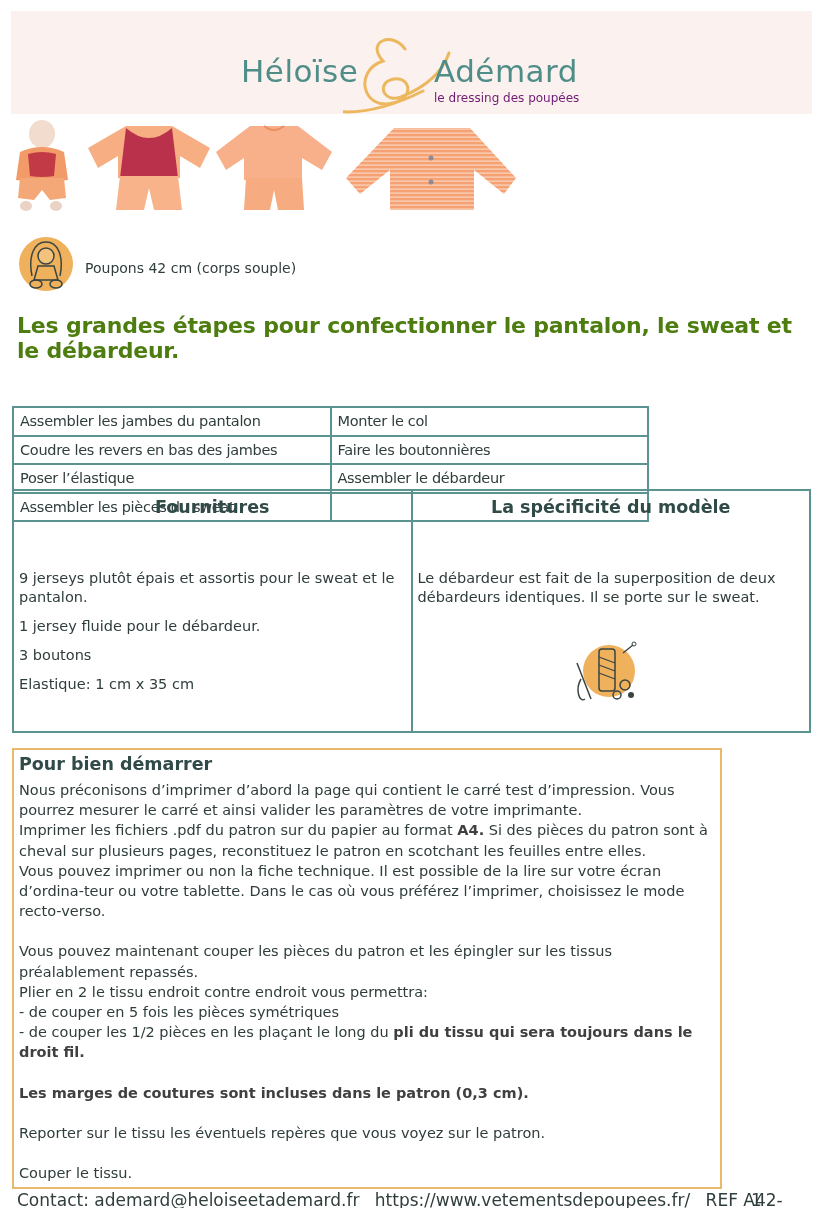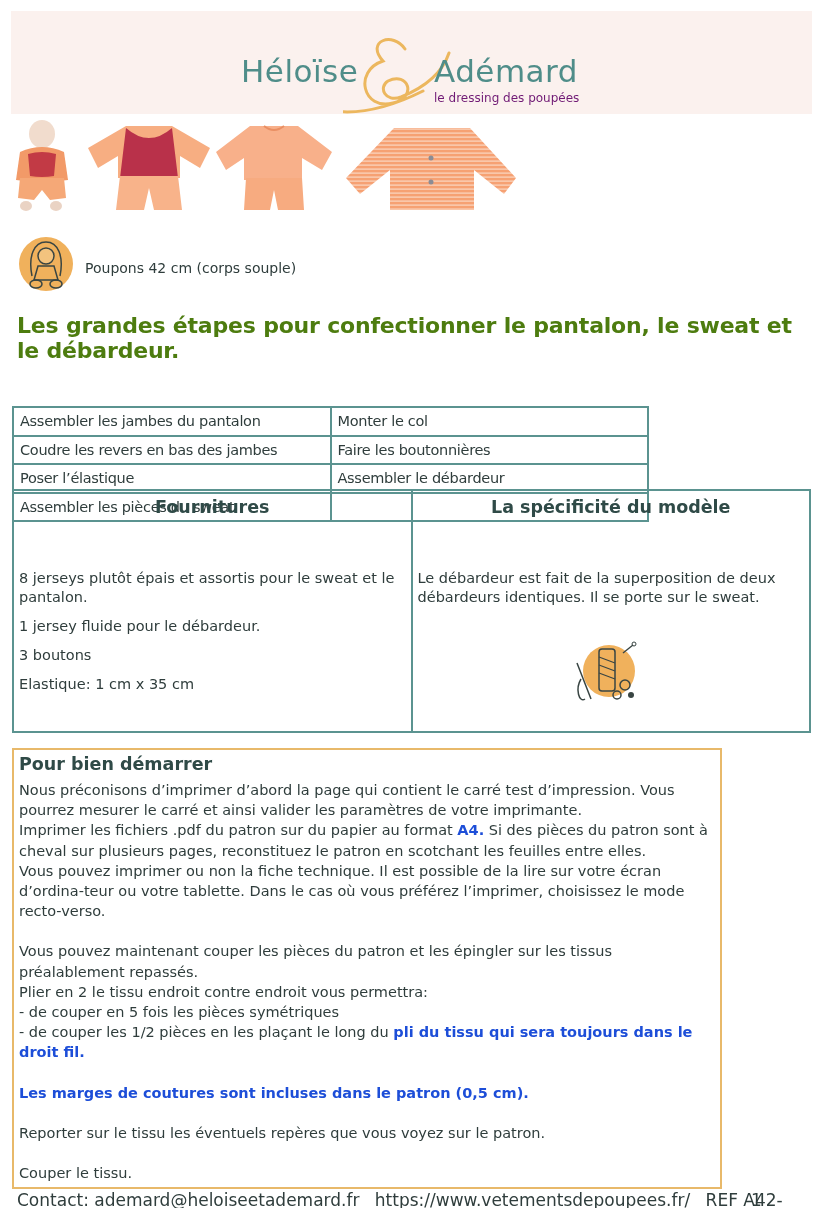--- a/index.html
+++ b/index.html
@@ -24,21 +24,21 @@
   .box-title { text-align: center; font-size: 17.5px; font-weight: bold; color: #2f4a47; margin-top: 6px; font-weight: 600; }
   .box-body { padding: 0 5px; font-size: 14.5px; line-height: 19px; color: #2f3d3c; }
   .fourn-list { margin-top: 52px; }
   .fourn-list p { margin-bottom: 10px; }
   .spec-body { margin-top: 52px; }
   .spec-icon { position: absolute; left: 158px; top: 148px; width: 72px; height: 66px; }
   .start { position: absolute; left: 12px; top: 748px; width: 710px; height: 441px; border: 2px solid #e8b96a; padding: 4px 5px; }
   .start-title { font-size: 17.5px; font-weight: bold; color: #2f4a47; margin-bottom: 6px; }
   .start p { font-size: 14.5px; line-height: 20.2px; color: #2f3d3c; }
   .start .gap { height: 20px; }
-  .start b { color: #1d4ed8; }
+  .start b { color: #404040; }
   .footer { position: absolute; left: 17px; top: 1190px; font-size: 17px; color: #2f3d3c; width: 780px; }
   .footer span { margin-right: 10px; }
   .footer .page { position: absolute; left: 734px; top: 0; }
 </style>
 </head>
 <body>
 
 <div class="header">
   <span class="logo-name logo-left">Héloïse</span>
   <svg class="logo-amp" viewBox="0 0 110 90">
@@ -113,21 +113,21 @@
     <td>Assembler les pièces du sweat</td>
     <td></td>
   </tr>
 </tbody>
   </table>
 
 <div class="boxes">
   <div class="box">
     <div class="box-title">Fournitures</div>
     <div class="box-body fourn-list">
-      <p>8 jerseys plutôt épais et assortis pour le sweat et le pantalon.</p>
+      <p>9 jerseys plutôt épais et assortis pour le sweat et le pantalon.</p>
       <p>1 jersey fluide pour le débardeur.</p>
       <p>3 boutons</p>
       <p>Elastique: 1 cm x 35 cm</p>
     </div>
   </div>
   <div class="box">
     <div class="box-title">La spécificité du modèle</div>
     <div class="box-body spec-body">Le débardeur est fait de la superposition de deux débardeurs identiques. Il se porte sur le sweat.</div>
     <svg class="spec-icon" viewBox="0 0 72 66">
       <circle cx="38" cy="32" r="26" fill="#f0b15c"></circle>
@@ -147,21 +147,21 @@
   <div class="start-title">Pour bien démarrer</div>
   <p>Nous préconisons d’imprimer d’abord la page qui contient le carré test d’impression. Vous pourrez mesurer le carré et ainsi valider les paramètres de votre imprimante.</p>
   <p><span>Imprimer les fichiers .pdf du patron sur du papier au format </span><b>A4.</b><span> Si des pièces du patron sont à cheval sur plusieurs pages, reconstituez le patron en scotchant les feuilles entre elles.</span></p>
   <p>Vous pouvez imprimer ou non la fiche technique. Il est possible de la lire sur votre écran d’ordina-teur ou votre tablette. Dans le cas où vous préférez l’imprimer, choisissez le mode recto-verso.</p>
   <div class="gap"></div>
   <p>Vous pouvez maintenant couper les pièces du patron et les épingler sur les tissus préalablement repassés.</p>
   <p>Plier en 2 le tissu endroit contre endroit vous permettra:</p>
   <p>- de couper en 5 fois les pièces symétriques</p>
   <p><span>- de couper les 1/2 pièces en les plaçant le long du </span><b>pli du tissu qui sera toujours dans le droit fil.</b></p>
   <div class="gap"></div>
-  <p><b>Les marges de coutures sont incluses dans le patron (0,5 cm).</b></p>
+  <p><b>Les marges de coutures sont incluses dans le patron (0,3 cm).</b></p>
   <div class="gap"></div>
   <p>Reporter sur le tissu les éventuels repères que vous voyez sur le patron.</p>
   <div class="gap"></div>
   <p>Couper le tissu.</p>
 </div>
 
 <div class="footer">
   <span>Contact: ademard@heloiseetademard.fr</span>
   <span>https://www.vetementsdepoupees.fr/</span>
   <span>REF A42-ORANGE</span>

